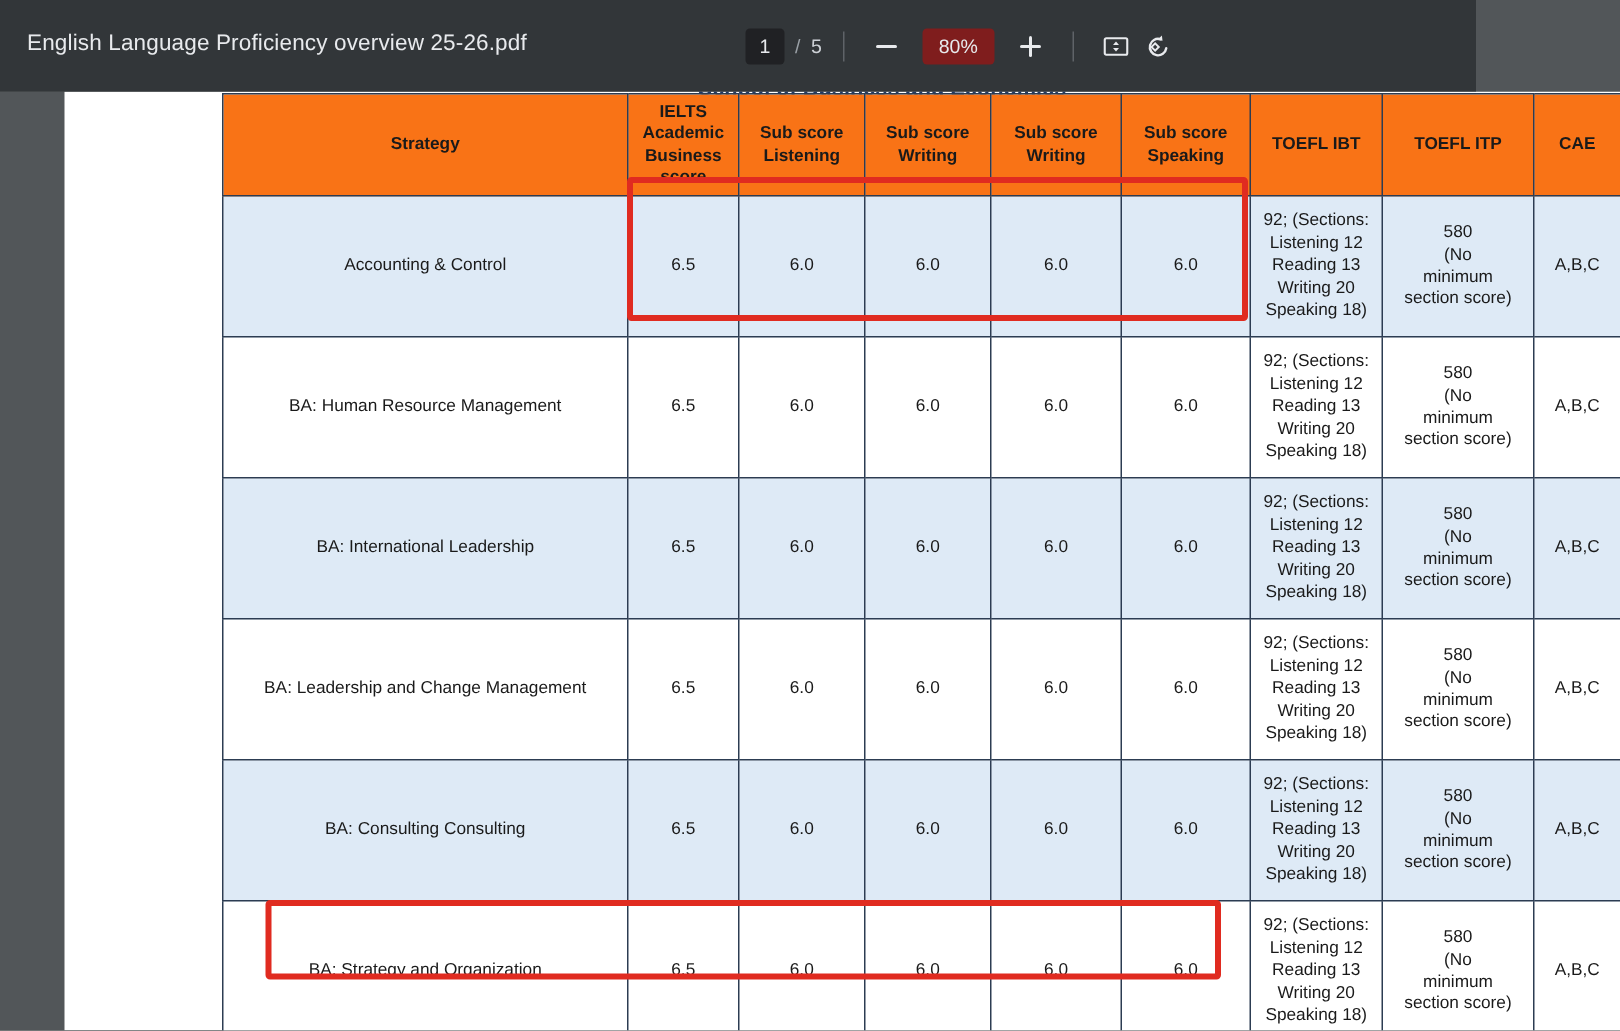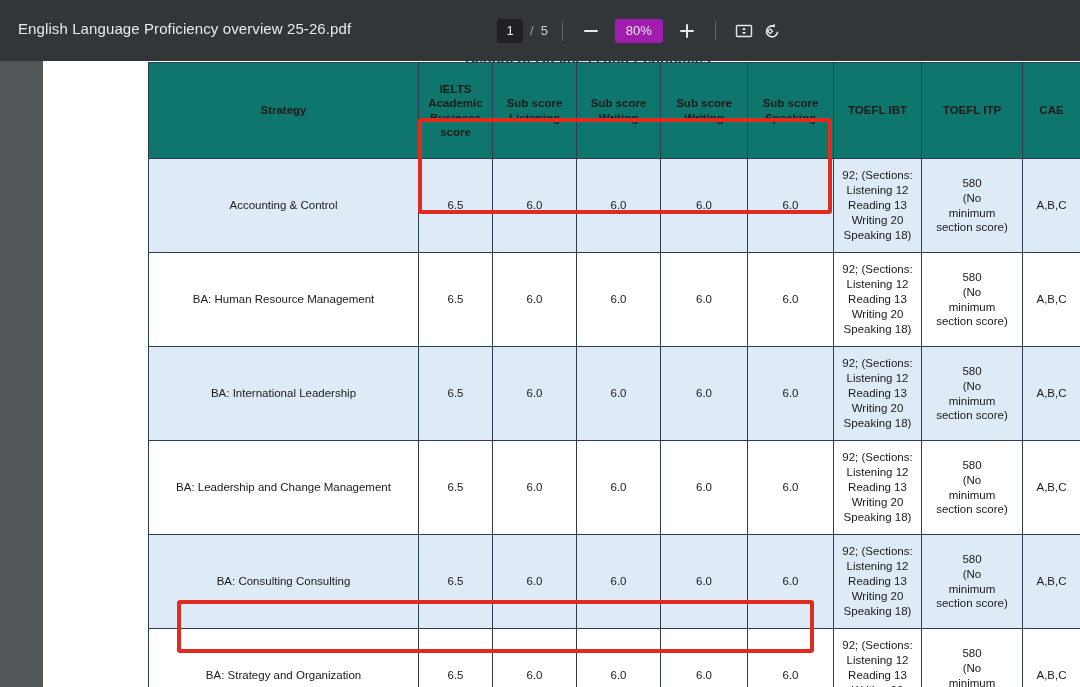--- a/index.html
+++ b/index.html
@@ -16,21 +16,21 @@
     position: relative;
     width: 1080px;
     height: 687px;
     overflow: hidden;
   }
 
   
   .toolbar {
     position: absolute;
     top: 0; left: 0;
-    width: 1080px;
+    width: 984px;
     height: 61px;
     background: #323639;
     display: flex;
     align-items: center;
     z-index: 20;
   }
 
   .doc-title {
     position: absolute;
     left: 18px;
@@ -112,21 +112,21 @@
     position: absolute;
     background: #e8eaed;
     border-radius: 1px;
   }
   .plus-glyph::before { left: 0; top: 6px; width: 14px; height: 2px; }
   .plus-glyph::after  { top: 0; left: 6px; height: 14px; width: 2px; }
 
   .zoom-box {
     min-width: 48px;
     height: 24px;
-    background: #a21caf;
+    background: #7f1d1d;
     border-radius: 3px;
     color: #e8eaed;
     font-size: 13px;
     display: flex;
     align-items: center;
     justify-content: center;
     margin: 0 10px;
     padding: 0 6px;
   }
 
@@ -178,25 +178,25 @@
   table.grid td, table.grid th {
     border: 1.2px solid #2c3c52;
     text-align: center;
     vertical-align: middle;
     color: #1a1a1a;
     font-size: 11.5px;
     padding: 2px 3px;
   }
 
   thead th {
-    background: #0f766e;
+    background: #f97316;
     font-weight: bold;
     font-size: 11.5px;
     color: #0d1b2a;
-    height: 96px;
+    height: 68px;
     line-height: 1.22;
   }
 
   tbody tr.shade td { background: #DEEAF6; }
   tbody tr.plain td { background: #ffffff; }
 
   tbody td { height: 94px; line-height: 1.22; }
 
   td.prog { font-size: 11.5px; }
   td.score { font-size: 12px; }

